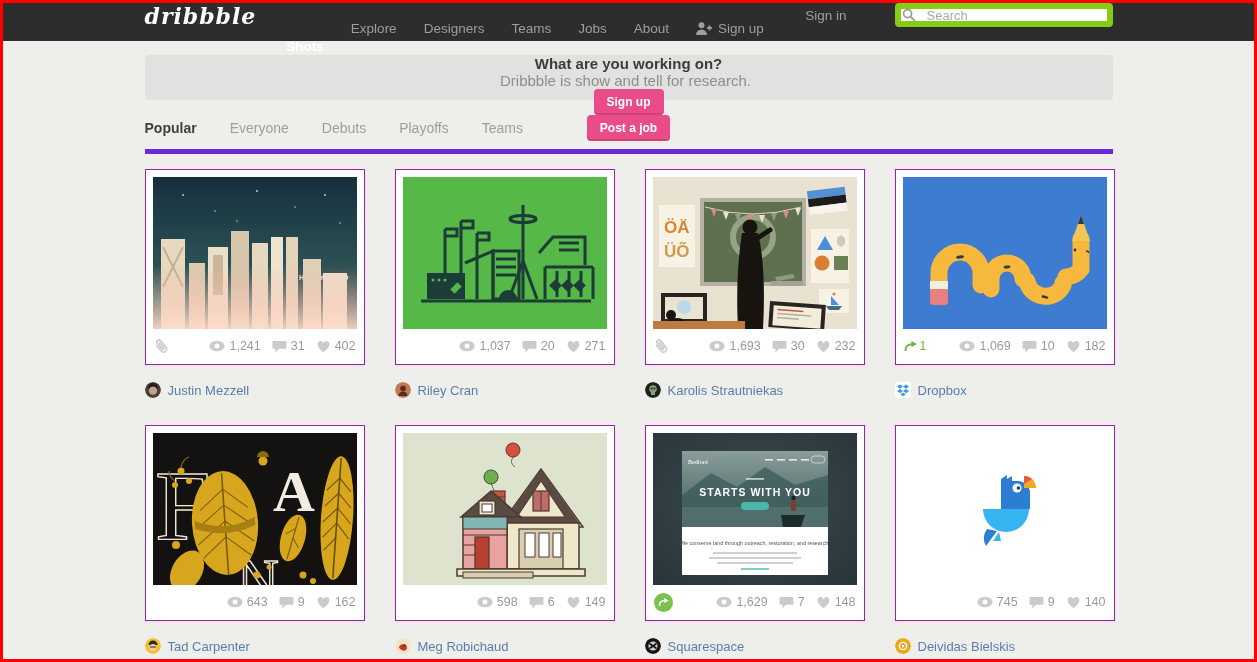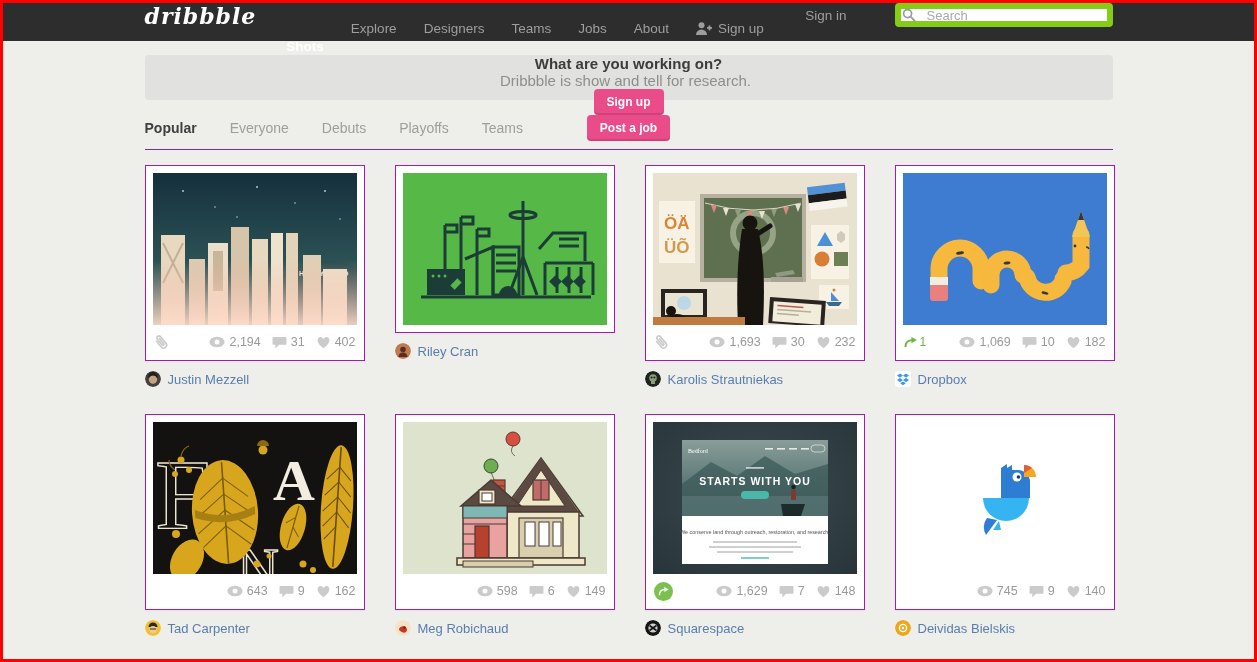--- a/index.html
+++ b/index.html
@@ -43,42 +43,42 @@
   .banner-q { font-size:15px; font-weight:bold; color:#3c3c3c; }
   .banner-t { font-size:15px; color:#8e8e8e; margin-right:6px; }
   .pink-btn {
     background:#ea4c89; color:#fff; font-size:12px; font-weight:bold;
     border:none; border-radius:4px; padding:6px 13px; cursor:pointer;
     box-shadow: inset 0 -2px 0 rgba(0,0,0,.12);
     font-family:"Liberation Sans", sans-serif;
   }
 
   
-  .tabs { margin-top:20px; padding-bottom:13px; border-bottom:1px solid #6d28d9;
+  .tabs { margin-top:20px; padding-bottom:13px; border-bottom:5px solid #6d28d9;
           display:flex; gap:33px; }
   .tab { font-size:14px; color:#9e9e9e; cursor:pointer; }
   .tab.active { color:#404040; font-weight:bold; }
 
   
   .grid { margin-top:15px; display:grid; grid-template-columns:repeat(4,220px);
           column-gap:30px; row-gap:27px; }
   .card { background:#fff; border:1px solid #a21caf; padding:7px;
           box-shadow:0 1px 2px rgba(0,0,0,.05); cursor:pointer; }
   .shot-img { width:204px; height:152px; overflow:hidden; display:block; }
   .shot-img svg { display:block; }
   .stats { display:flex; align-items:center; height:28px; padding:6px 1px 0 1px;
            font-size:12.5px; color:#9a9a9a; }
   .stats .spacer { flex:1; }
   .stat { display:flex; align-items:center; gap:4px; margin-left:11px; }
   .ic { color:#cbcbcb; display:inline-block; }
   .green { color:#6cb544; }
   .rebound-count { display:flex; align-items:center; gap:3px; color:#6cb544; font-size:12px; }
   .badge { width:19px; height:19px; border-radius:50%; background:#7cc14e;
            display:flex; align-items:center; justify-content:center; }
-  .author { margin-top:10px; display:flex; align-items:center; gap:7px; }
+  .author { margin-top:17px; display:flex; align-items:center; gap:7px; }
   .author a { color:#587ead; font-size:13px; text-decoration:none; cursor:pointer; }
   .avatar { width:16px; height:16px; border-radius:50%; overflow:hidden; display:inline-block; cursor:pointer; }
   .clip-rot { transform:rotate(-40deg); }
 </style>
 </head>
 <body>
 
 <svg width="0" height="0" style="position:absolute" aria-hidden="true">
   <defs>
     <symbol id="i-eye" viewBox="0 0 16 12">
@@ -203,21 +203,21 @@
         </div>
         <div class="stats">
           <svg class="ic clip-rot" width="14" height="18">
               <use href="#i-clip"></use>
             </svg>
           <span class="spacer"></span>
           <span class="stat">
             <svg class="ic" width="16" height="12">
                 <use href="#i-eye"></use>
               </svg>
-            <span>2,194</span>
+            <span>1,241</span>
           </span>
           <span class="stat">
             <svg class="ic" width="15" height="13">
                 <use href="#i-comment"></use>
               </svg>
             <span>31</span>
           </span>
           <span class="stat">
             <svg class="ic" width="15" height="13">
                 <use href="#i-heart"></use>
@@ -275,20 +275,41 @@
               <rect x="172" y="104" width="9" height="9" transform="rotate(45 176.5 108.5)"></rect>
               <path d="M96,122 a9,9 0 0 1 18,0 z"></path>
             </g>
             <g fill="#55b847">
               <circle cx="30" cy="103" r="1.5"></circle>
                 <circle cx="36" cy="103" r="1.5"></circle>
                 <circle cx="42" cy="103" r="1.5"></circle>
               <rect x="50" y="106" width="6" height="10" transform="rotate(45 53 111)"></rect>
             </g>
           </svg>
+        </div>
+        <div class="stats">
+          <span class="spacer"></span>
+          <span class="stat">
+            <svg class="ic" width="16" height="12">
+                <use href="#i-eye"></use>
+              </svg>
+            <span>1,037</span>
+          </span>
+          <span class="stat">
+            <svg class="ic" width="15" height="13">
+                <use href="#i-comment"></use>
+              </svg>
+            <span>20</span>
+          </span>
+          <span class="stat">
+            <svg class="ic" width="15" height="13">
+                <use href="#i-heart"></use>
+              </svg>
+            <span>271</span>
+          </span>
         </div>
       </div>
       <div class="author">
         <span class="avatar">
           <svg width="16" height="16" viewBox="0 0 16 16">
               <circle cx="8" cy="8" r="8" fill="#c07a52"></circle>
               <circle cx="8" cy="6.5" r="2.8" fill="#5a2d22"></circle>
               <path d="M3.5,14 a4.5,4.5 0 0 1 9,0 z" fill="#5a2d22"></path>
             </svg>
         </span>

